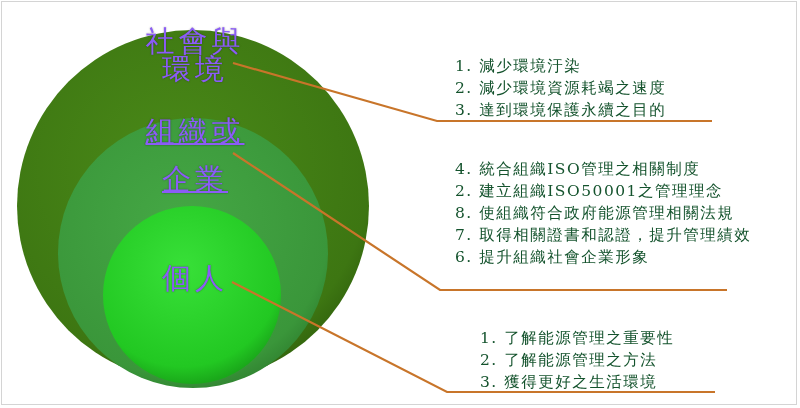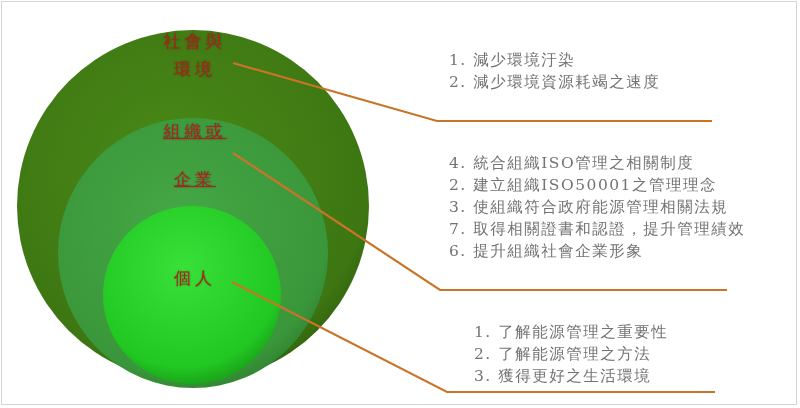--- a/index.html
+++ b/index.html
@@ -1,25 +1,25 @@
 <!DOCTYPE html>
 <html><head>
 <meta charset="utf-8">
 <style>
   html, body { margin:0; padding:0; background:#ffffff; }
   body { width:800px; height:408px; position:relative; overflow:hidden;
          font-family: "DejaVu Serif", "Liberation Serif", serif; }
   .frame { position:absolute; left:1px; top:1px; width:796px; height:404px;
            border:1px solid #d4d4d4; box-sizing:border-box; }
   svg.diagram { position:absolute; left:0; top:0; }
-  .circle-label { position:absolute; color:#b91c1c; font-size:17px; line-height:28px;
+  .circle-label { position:absolute; color:#8b5cf6; font-size:29px; line-height:28px;
                   text-align:center; letter-spacing:4px;
                   text-shadow: 0 0 2px rgba(0,0,0,0.35); }
-  .item-list { position:absolute; margin:6px; padding:0; list-style:none;
-               color:#737373; font-size:15.5px; line-height:22px; letter-spacing:1.5px; }
+  .item-list { position:absolute; margin:12px; padding:0; list-style:none;
+               color:#14532d; font-size:15.5px; line-height:22px; letter-spacing:1.5px; }
   .item-list li { white-space:nowrap; }
 </style>
 </head>
 <body>
 
 <div class="frame"></div>
 
 <svg class="diagram" width="800" height="408" viewBox="0 0 800 408">
   <defs>
     <radialGradient id="gOuter" cx="45%" cy="40%" r="65%">
@@ -57,26 +57,27 @@
   <div style="margin-top:20px;">企業</div>
 </div>
 
 <div class="circle-label" style="left:140px; top:264px; width:110px;">
   <div>個人</div>
 </div>
 
 <ul class="item-list" style="left:443px; top:43px;">
   <li>1. 減少環境汙染</li>
   <li>2. 減少環境資源耗竭之速度</li>
+  <li>3. 達到環境保護永續之目的</li>
 </ul>
 
 <ul class="item-list" style="left:443px; top:146px;">
   <li>4. 統合組織ISO管理之相關制度</li>
   <li>2. 建立組織ISO50001之管理理念</li>
-  <li>3. 使組織符合政府能源管理相關法規</li>
+  <li>8. 使組織符合政府能源管理相關法規</li>
   <li>7. 取得相關證書和認證，提升管理績效</li>
   <li>6. 提升組織社會企業形象</li>
 </ul>
 
 <ul class="item-list" style="left:468px; top:315px;">
   <li>1. 了解能源管理之重要性</li>
   <li>2. 了解能源管理之方法</li>
   <li>3. 獲得更好之生活環境</li>
 </ul>
 

